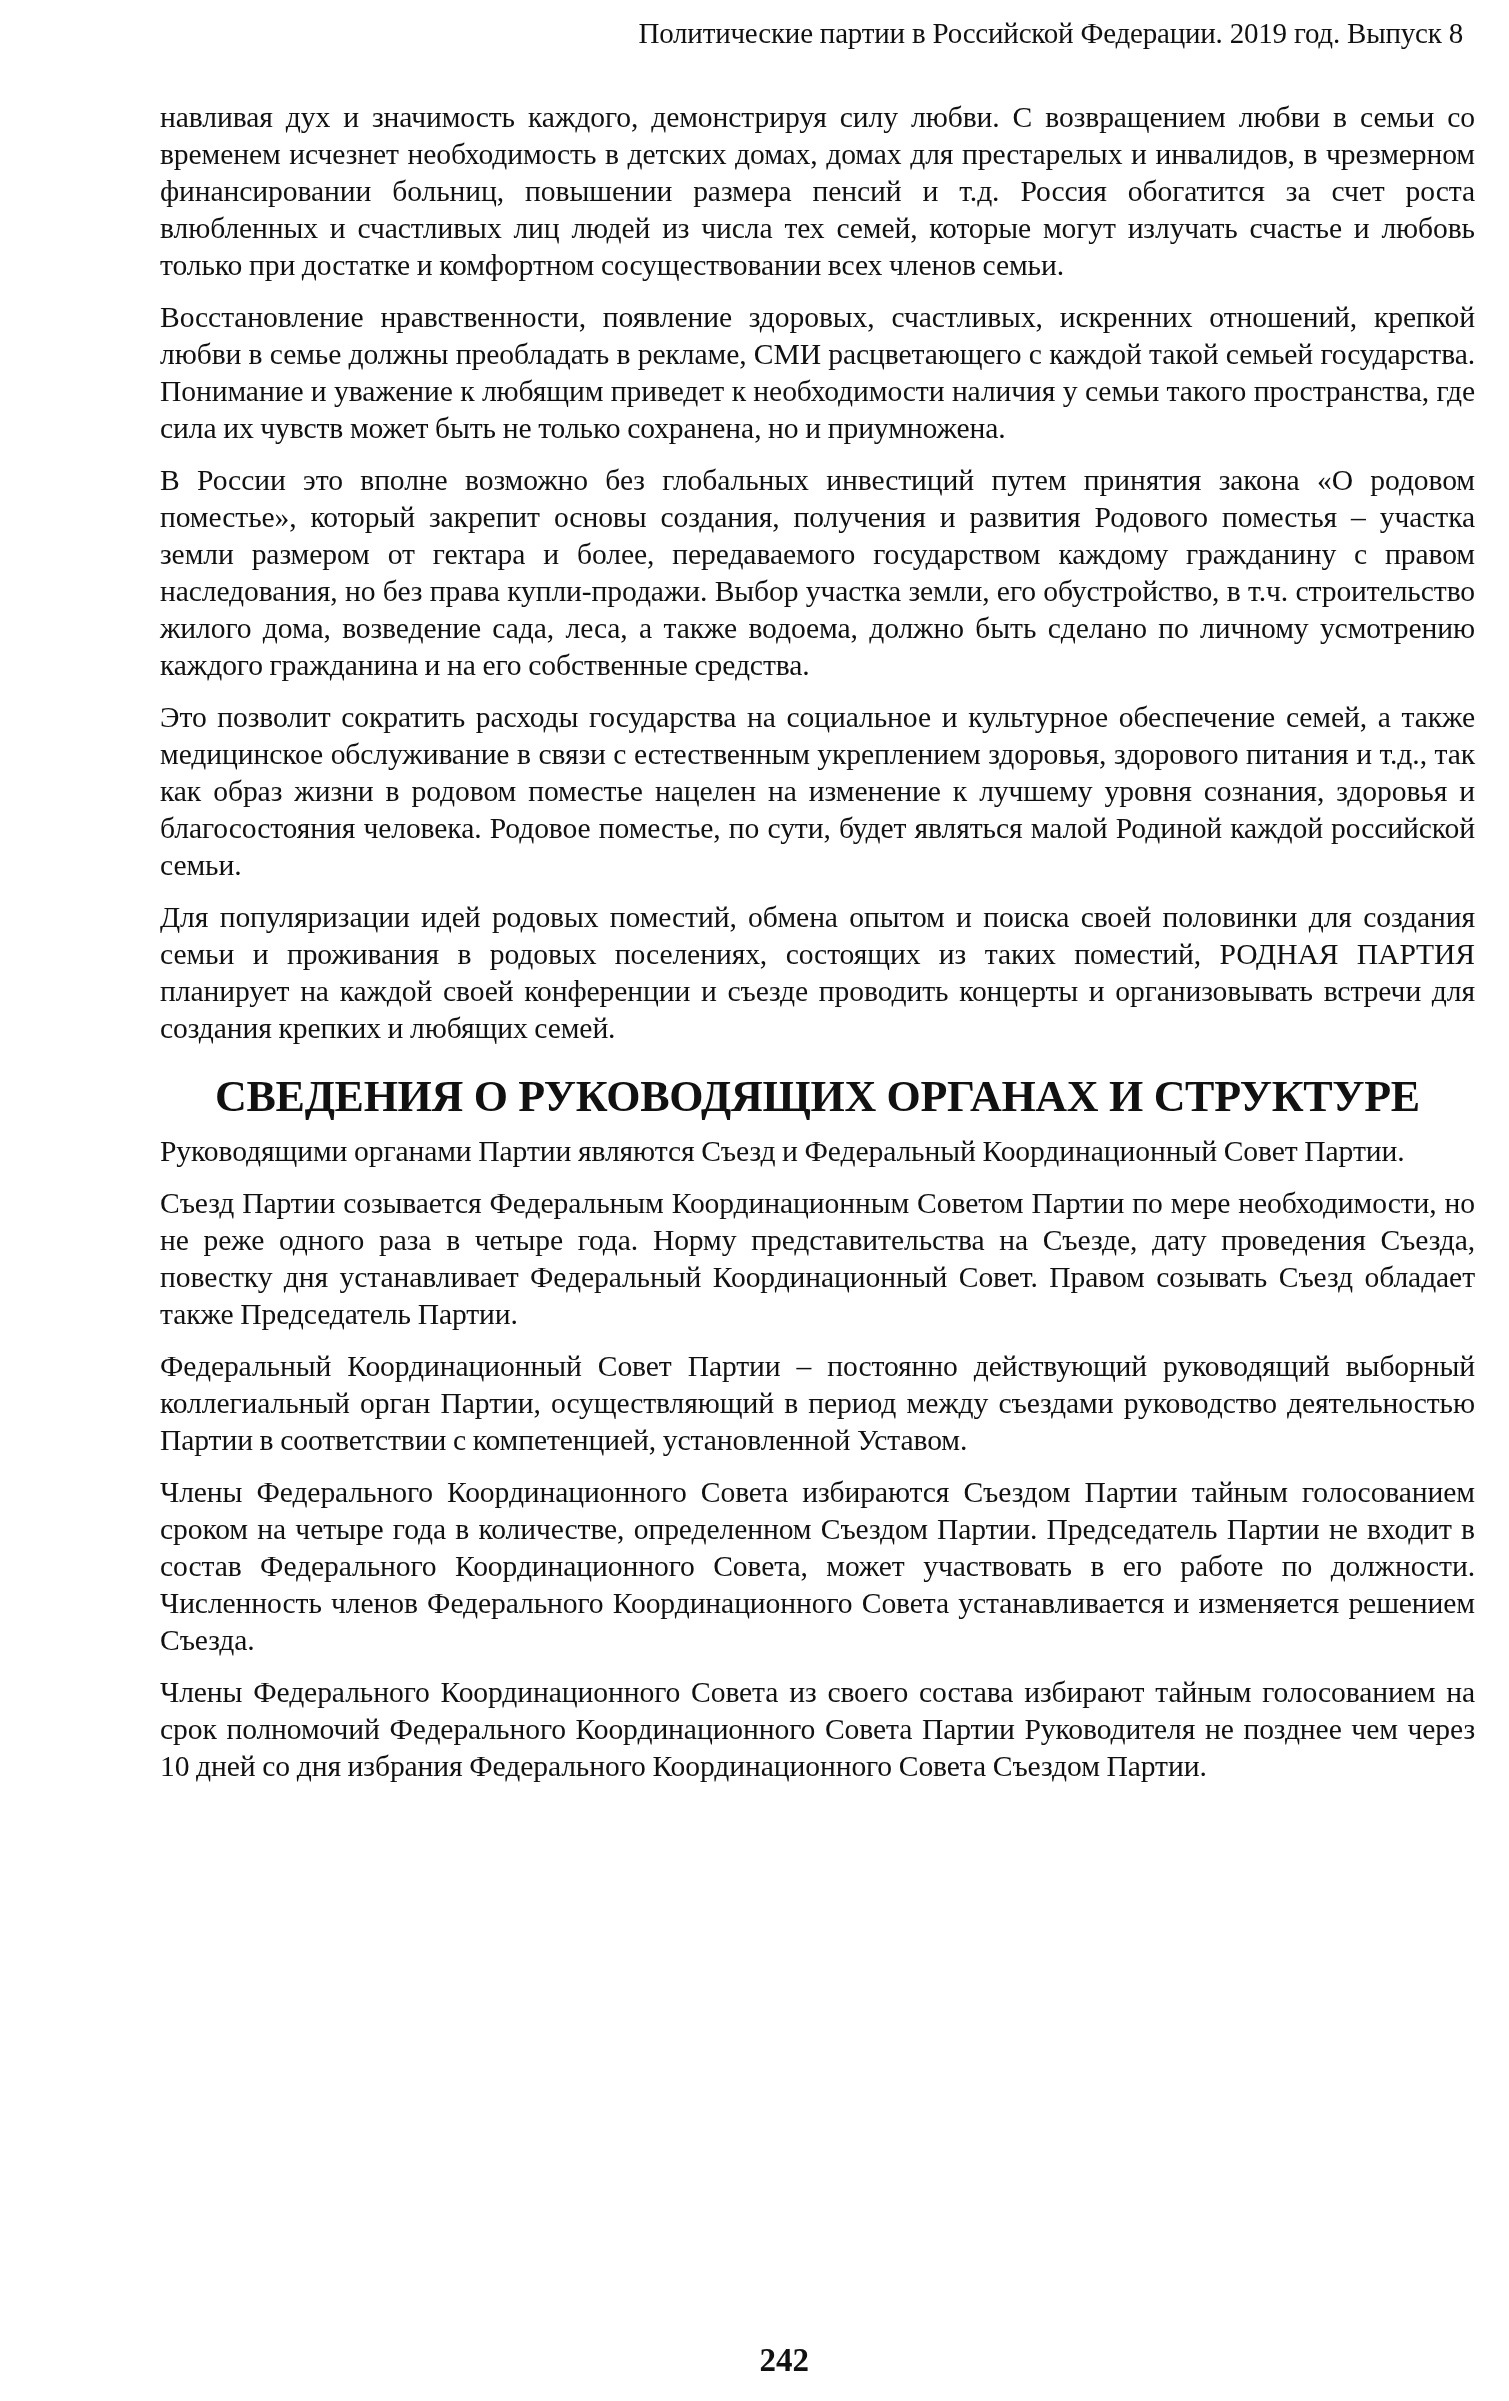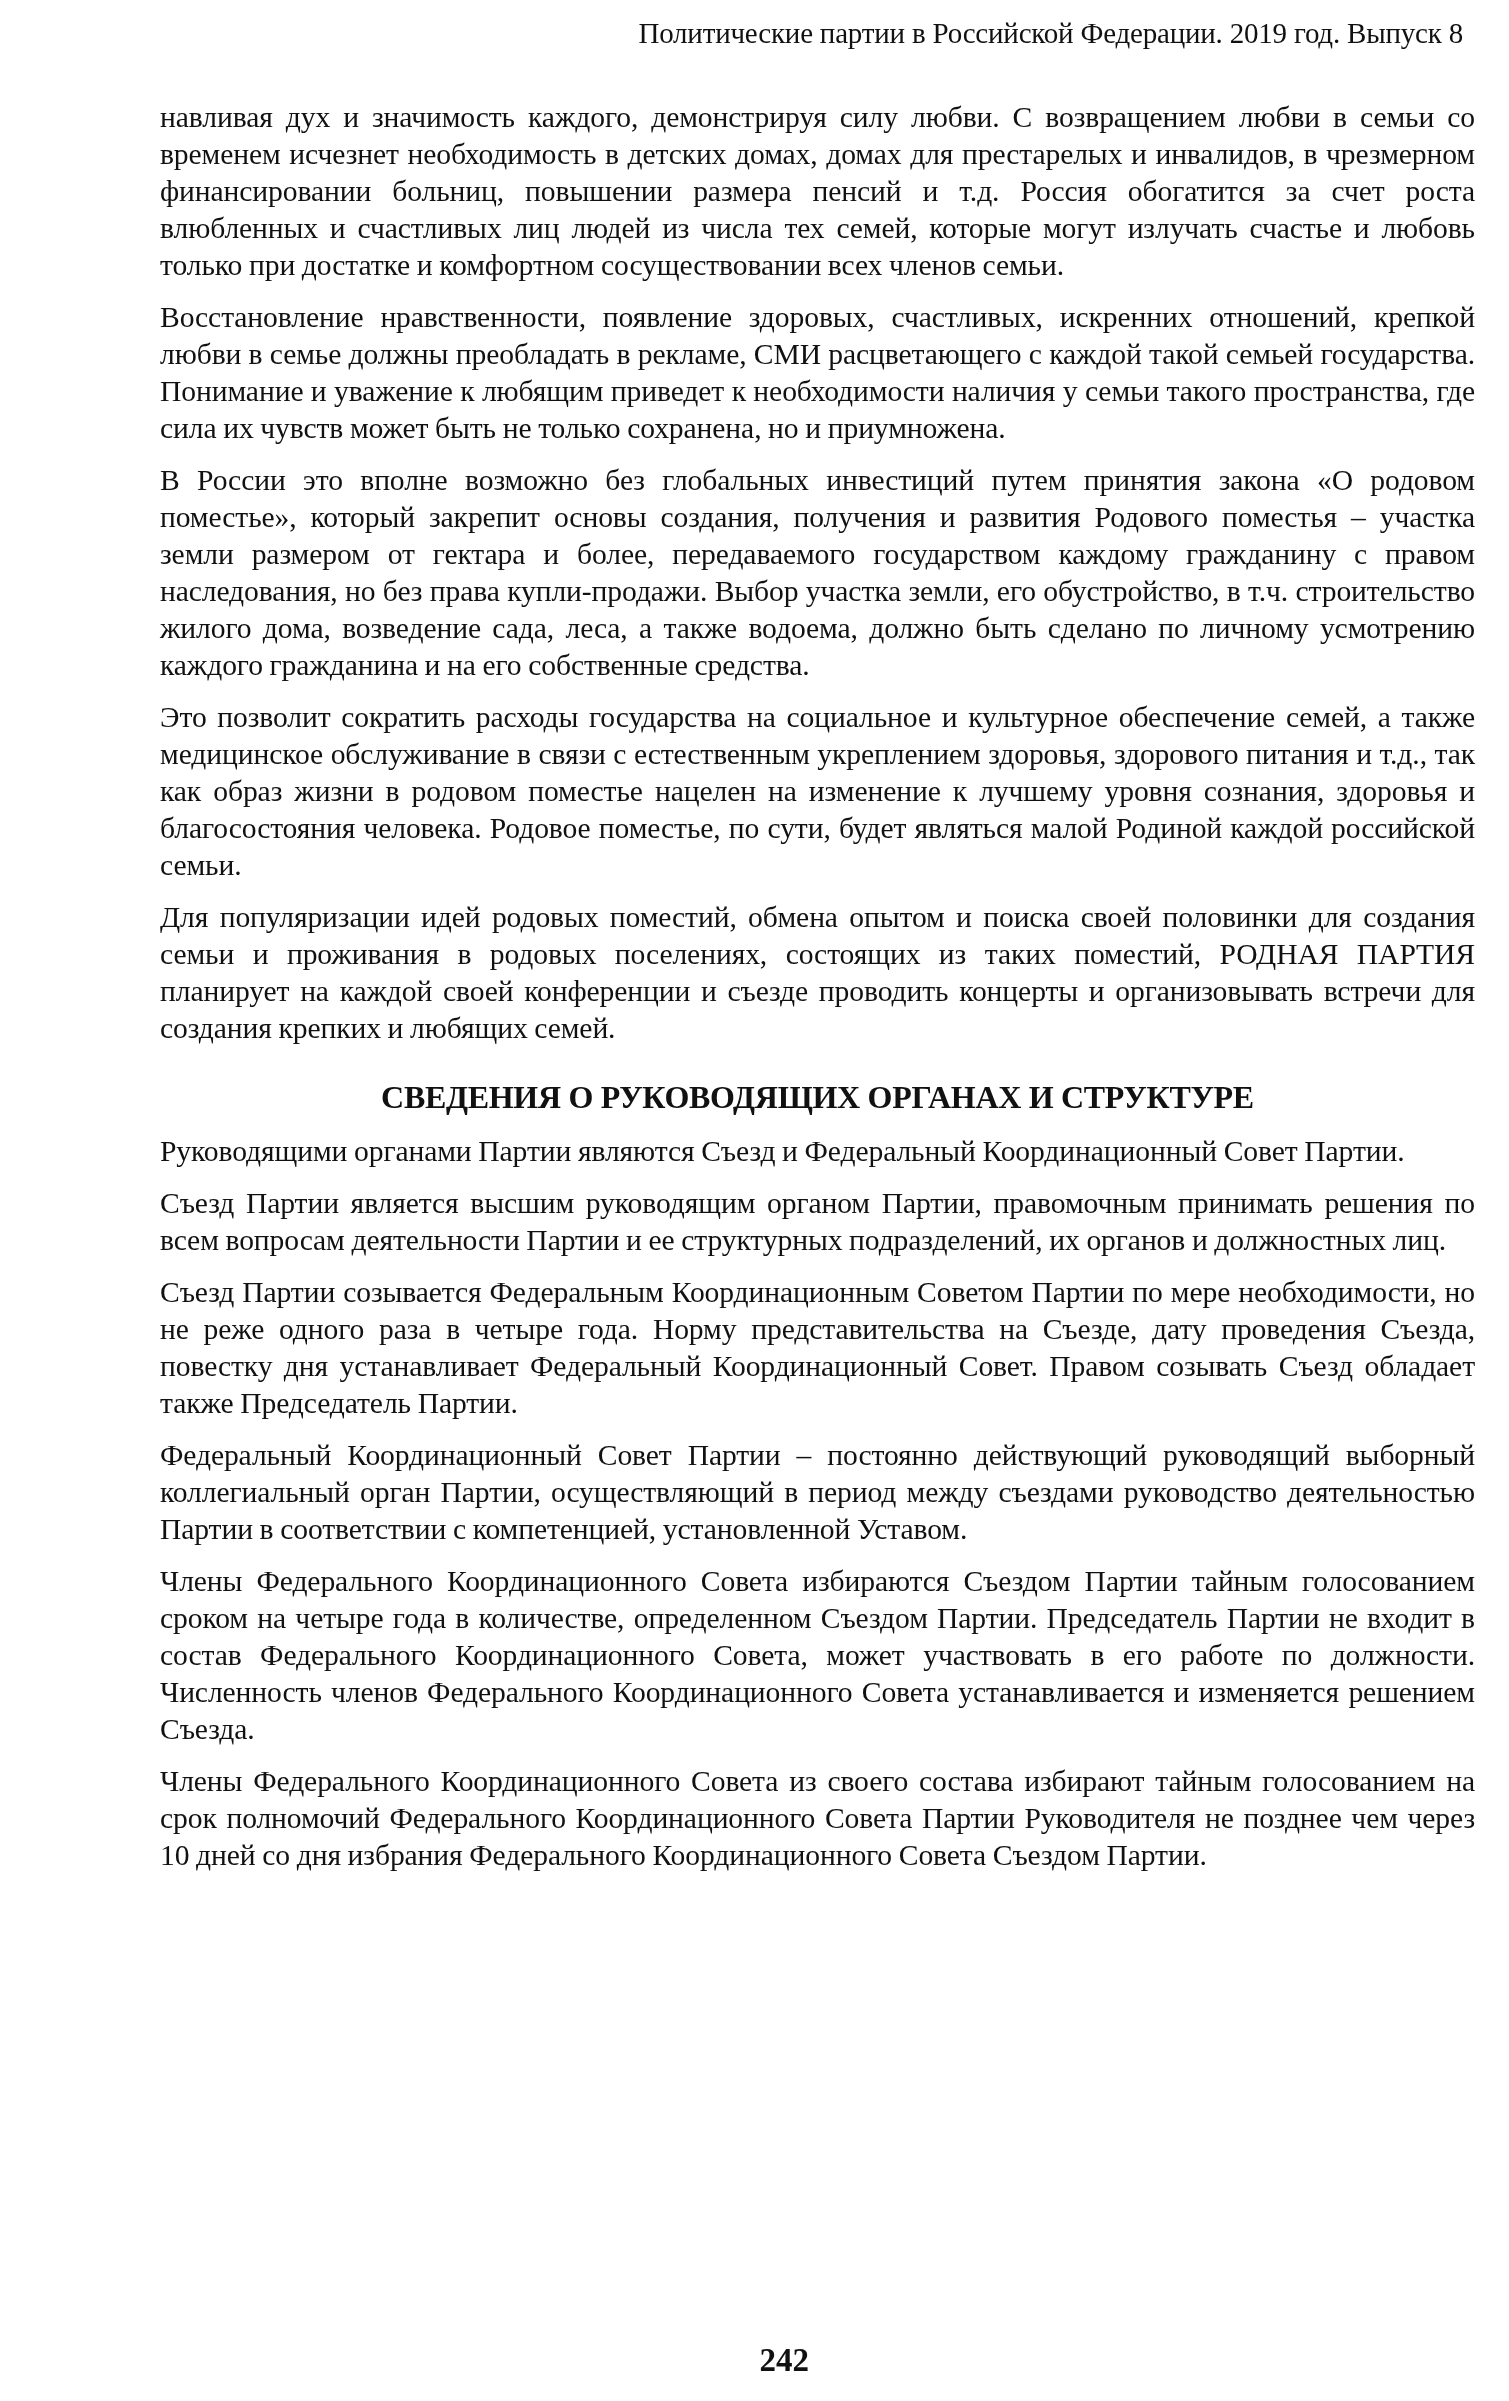--- a/index.html
+++ b/index.html
@@ -38,21 +38,21 @@
       line-height: 37px;
       text-align: justify;
       hyphens: auto;
       letter-spacing: -0.1px;
       word-spacing: -0.6px;
     }
     .section-heading {
       margin: 28px 0 14px 0;
       text-align: center;
       font-weight: bold;
-      font-size: 32px;
+      font-size: 44px;
       line-height: 44px;
       letter-spacing: -0.3px;
       padding-left: 0;
     }
     .page-number {
       position: absolute;
       top: 2340px;
       left: 683px;
       width: 126px;
       text-align: right;
@@ -69,21 +69,20 @@
 <div class="page-body">
   <p class="para">навливая дух и значимость каждого, демонстрируя силу любви. С возвращением любви в семьи со временем исчезнет необходимость в детских домах, домах для престарелых и инвалидов, в чрезмерном финансировании больниц, повышении размера пенсий и т.д. Россия обогатится за счет роста влюбленных и счастливых лиц людей из числа тех семей, которые могут излучать счастье и любовь только при достатке и комфортном сосуществовании всех членов семьи.</p>
   <p class="para">Восстановление нравственности, появление здоровых, счастливых, искренних отношений, крепкой любви в семье должны преобладать в рекламе, СМИ расцветающего с каждой такой семьей государства. Понимание и уважение к любящим приведет к необходимости наличия у семьи такого пространства, где сила их чувств может быть не только сохранена, но и приумножена.</p>
   <p class="para">В России это вполне возможно без глобальных инвестиций путем принятия закона «О родовом поместье», который закрепит основы создания, получения и развития Родового поместья – участка земли размером от гектара и более, передаваемого государством каждому гражданину с правом наследования, но без права купли-продажи. Выбор участка земли, его обустройство, в т.ч. строительство жилого дома, возведение сада, леса, а также водоема, должно быть сделано по личному усмотрению каждого гражданина и на его собственные средства.</p>
   <p class="para">Это позволит сократить расходы государства на социальное и культурное обеспечение семей, а также медицинское обслуживание в связи с естественным укреплением здоровья, здорового питания и т.д., так как образ жизни в родовом поместье нацелен на изменение к лучшему уровня сознания, здоровья и благосостояния человека. Родовое поместье, по сути, будет являться малой Родиной каждой российской семьи.</p>
   <p class="para">Для популяризации идей родовых поместий, обмена опытом и поиска своей половинки для создания семьи и проживания в родовых поселениях, состоящих из таких поместий, РОДНАЯ ПАРТИЯ планирует на каждой своей конференции и съезде проводить концерты и организовывать встречи для создания крепких и любящих семей.</p>
 
   <h2 class="section-heading">СВЕДЕНИЯ О РУКОВОДЯЩИХ ОРГАНАХ И СТРУКТУРЕ</h2>
 
   <p class="para">Руководящими органами Партии являются Съезд и Федеральный Координационный Совет Партии.</p>
-  <p class="para">Съезд Партии является высшим руководящим органом Партии, правомочным принимать решения по всем вопросам деятельности Партии и ее структурных подразделений, их органов и должностных лиц.</p>
   <p class="para">Съезд Партии созывается Федеральным Координационным Советом Партии по мере необходимости, но не реже одного раза в четыре года. Норму представительства на Съезде, дату проведения Съезда, повестку дня устанавливает Федеральный Координационный Совет. Правом созывать Съезд обладает также Председатель Партии.</p>
   <p class="para">Федеральный Координационный Совет Партии – постоянно действующий руководящий выборный коллегиальный орган Партии, осуществляющий в период между съездами руководство деятельностью Партии в соответствии с компетенцией, установленной Уставом.</p>
   <p class="para">Члены Федерального Координационного Совета избираются Съездом Партии тайным голосованием сроком на четыре года в количестве, определенном Съездом Партии. Председатель Партии не входит в состав Федерального Координационного Совета, может участвовать в его работе по должности. Численность членов Федерального Координационного Совета устанавливается и изменяется решением Съезда.</p>
   <p class="para">Члены Федерального Координационного Совета из своего состава избирают тайным голосованием на срок полномочий Федерального Координационного Совета Партии Руководителя не позднее чем через 10 дней со дня избрания Федерального Координационного Совета Съездом Партии.</p>
 </div>
 
 <div class="page-number">242</div>
 
 
 </body></html>

